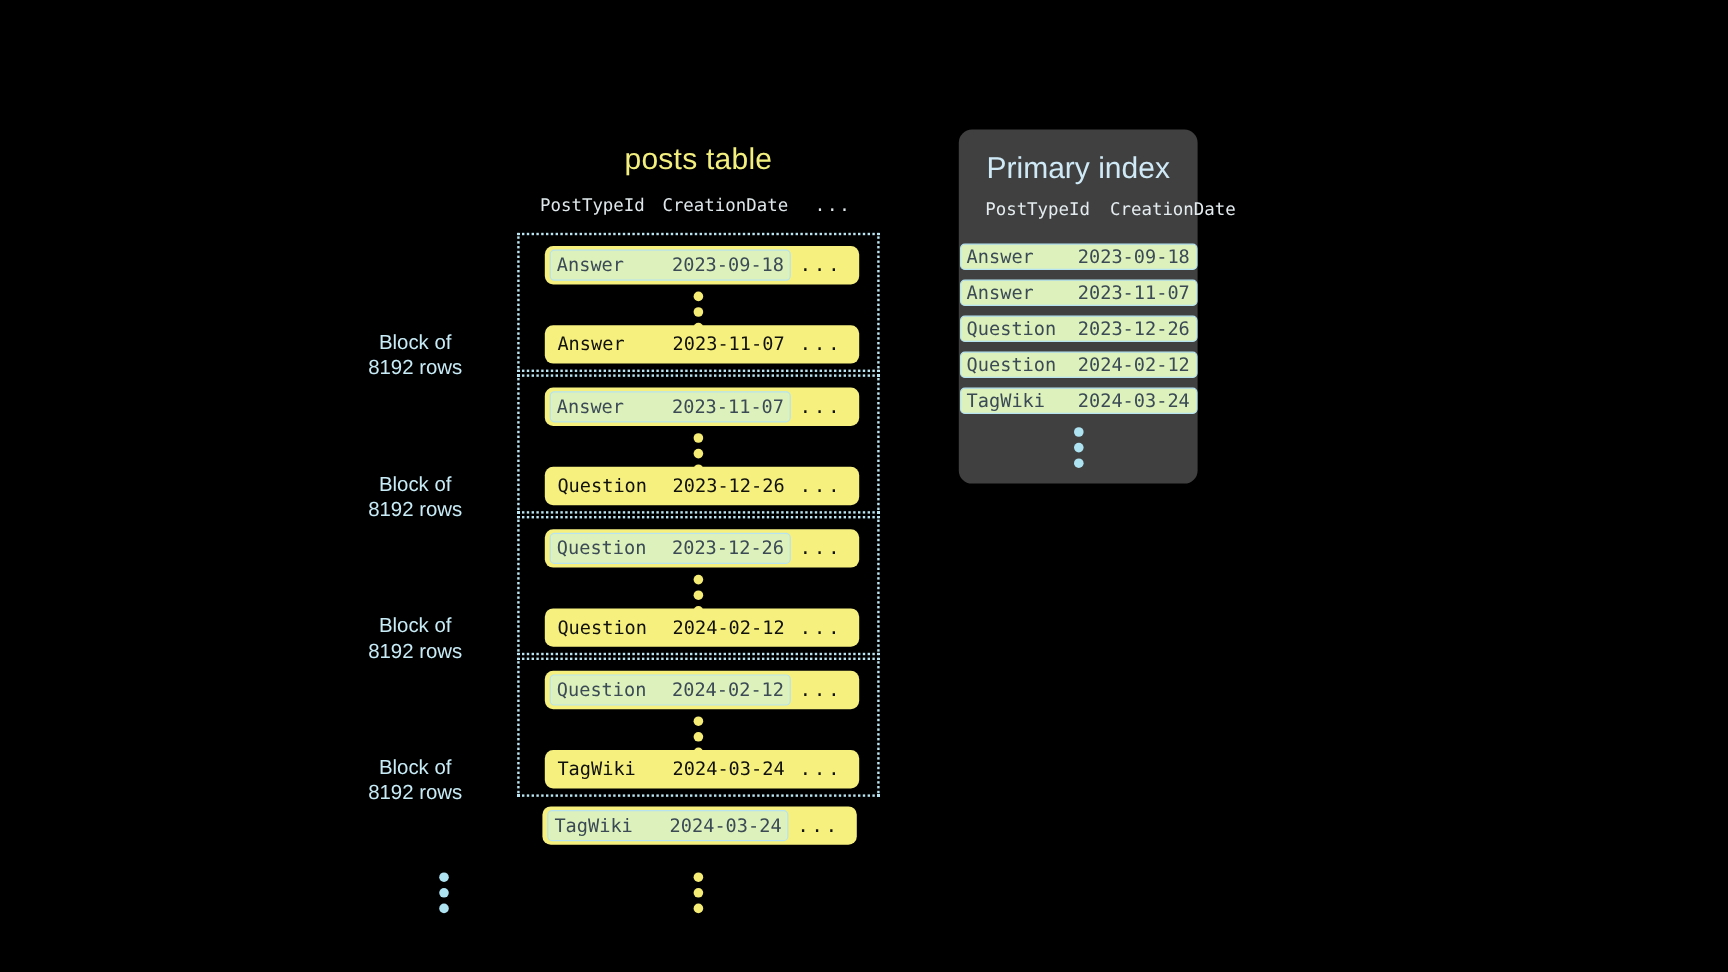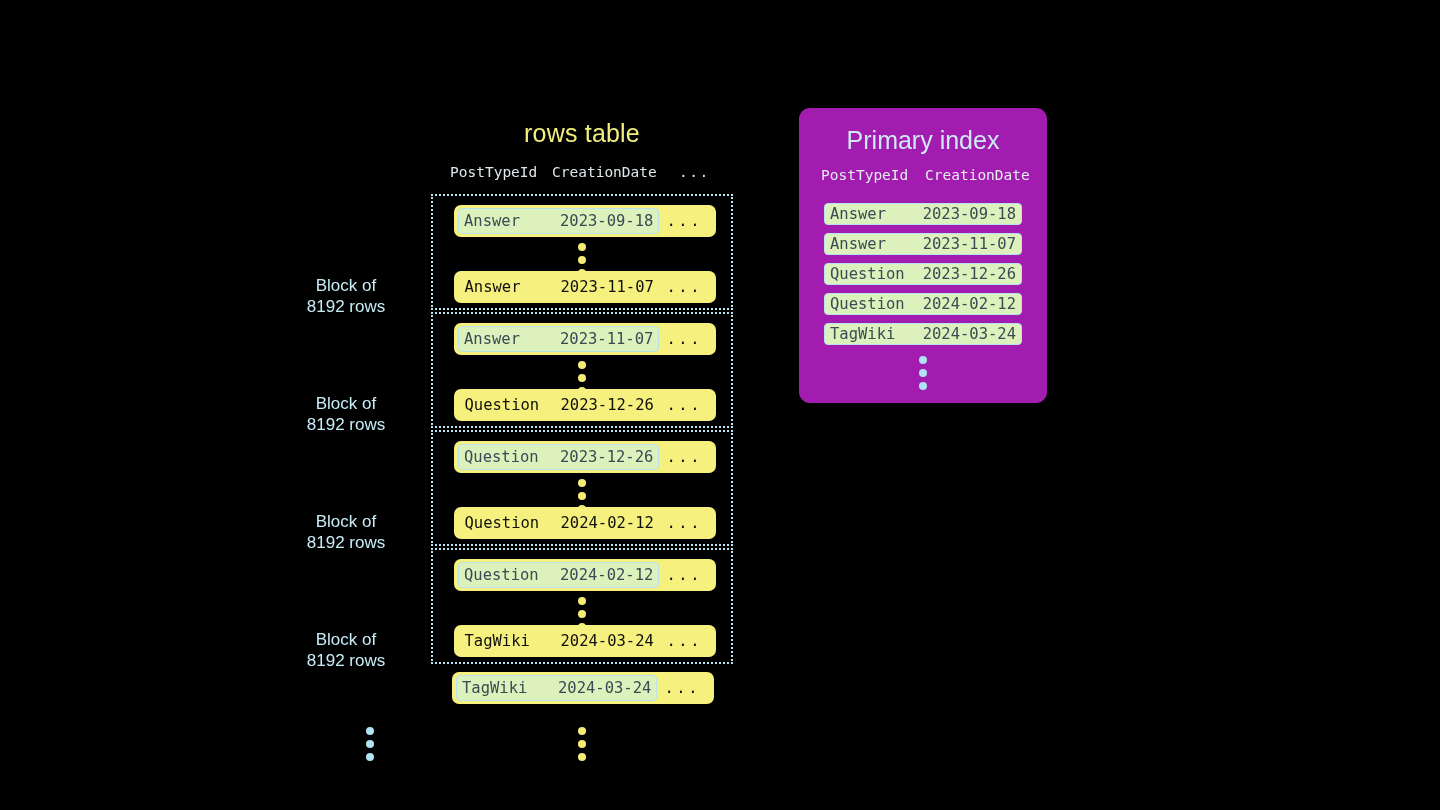--- a/index.html
+++ b/index.html
@@ -73,22 +73,22 @@
   .block .vdots{top:44px;}
 
   
   #tail-row{position:relative;height:34px;margin-top:8px;}
   #tail-row .row{top:0;}
   #tail-dots{position:absolute;left:151px;top:52px;}
   #side-dots{position:absolute;left:-61px;top:52px;}
 
   
   #primary-index{
-    position:absolute;left:799px;top:108px;width:248px;height:295px;
-    background:#a21caf;border-radius:11px;
+    position:absolute;left:799px;top:108px;width:199px;height:295px;
+    background:#404040;border-radius:11px;
   }
   .idx-title{
     font-family:"Liberation Sans",sans-serif;
     font-size:25px;color:#cfeaf6;text-align:center;
     margin-top:16px;line-height:32px;
   }
   .idx-header{
     position:relative;height:22px;margin-top:11px;
     font-family:"DejaVu Sans Mono","Liberation Mono",monospace;
     font-size:14.5px;color:#e4ecef;white-space:pre;
@@ -108,21 +108,21 @@
   #idx-dots{position:relative;height:40px;margin-top:2px;}
   #idx-dots .vdots{top:0;}
 </style>
 </head>
 <body>
 
 <div id="stage">
 
   <div id="posts-table">
 
-    <div class="table-title">rows table</div>
+    <div class="table-title">posts table</div>
 
     <div class="col-header">
       <span class="h-type">PostTypeId</span>
       <span class="h-date">CreationDate</span>
       <span class="h-dots">...</span>
     </div>
 
     <div class="blocks">
 
       <div class="block">

